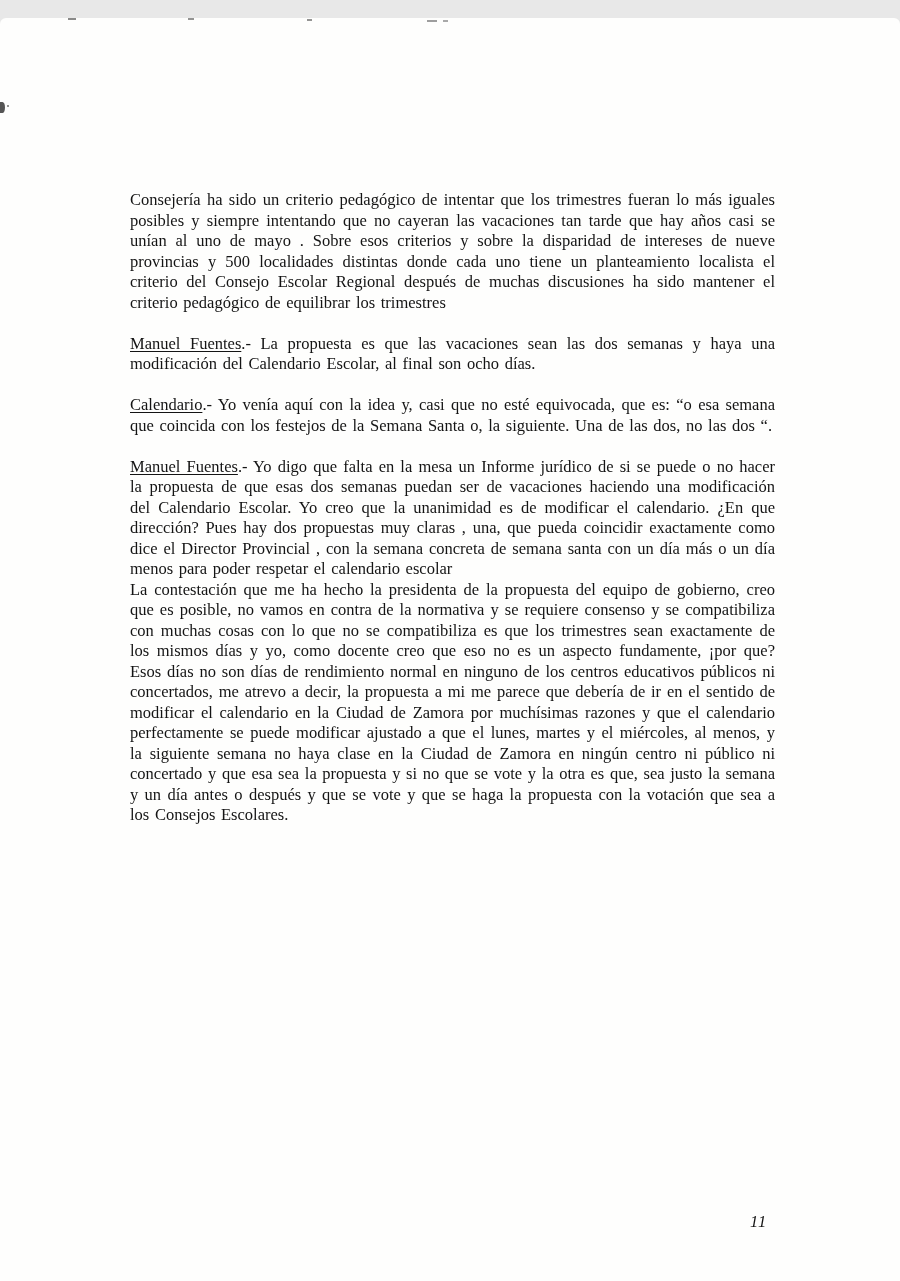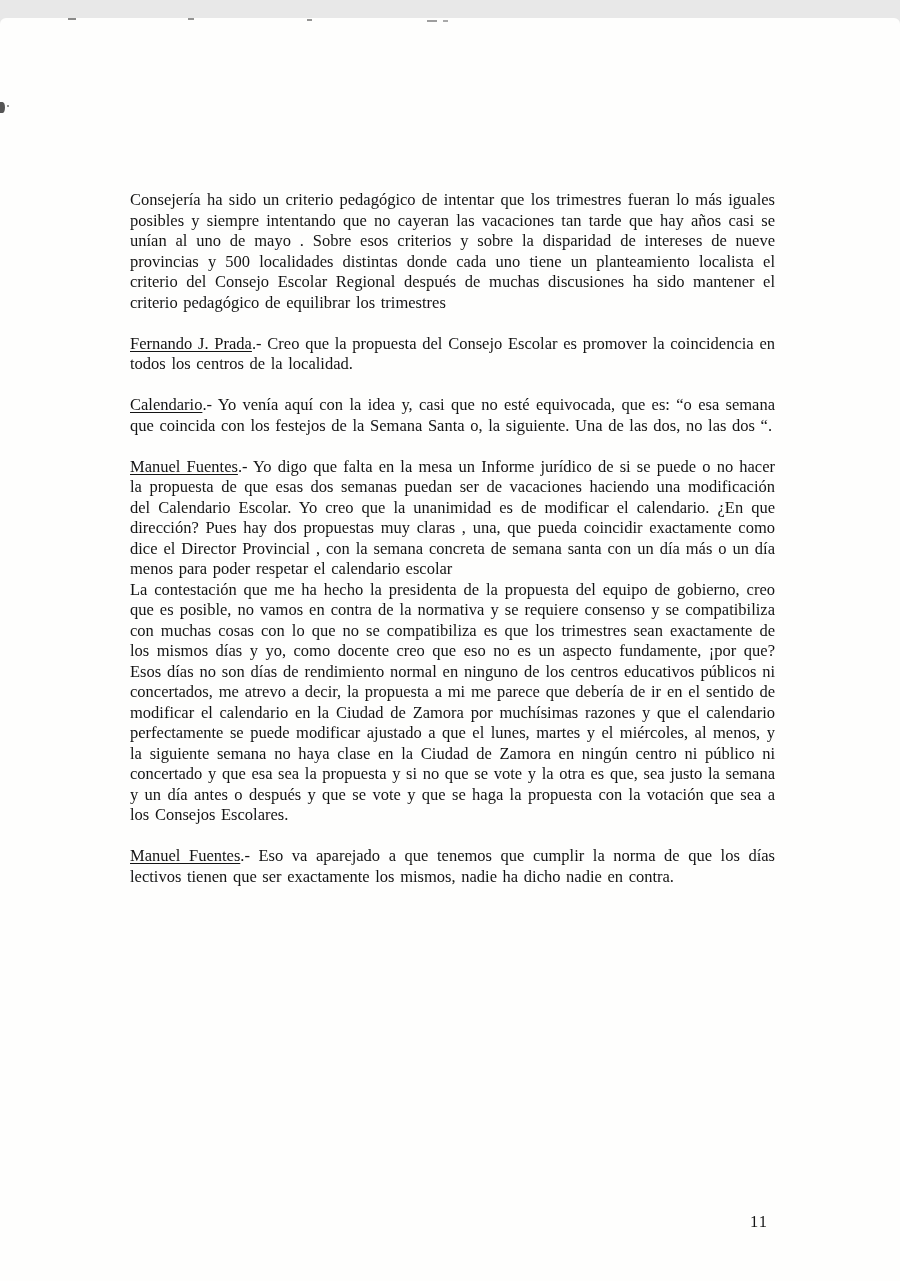--- a/index.html
+++ b/index.html
@@ -26,20 +26,21 @@
   }
   .para { margin: 0 0 20.5px 0; }
   .para.continuation { margin-top: -20.5px; }
   .speaker { text-decoration: underline; text-underline-offset: 2px; }
   .page-number {
     position: absolute;
     top: 1194px;
     left: 750px;
     font-size: 16.5px;
     letter-spacing: 1px;
+    font-style: italic;
   }
   
   .artifact { position: absolute; background: #2a2a2a; }
   .a1 { left: 68px;  top: 0px;  width: 8px;  height: 2px; opacity: .55; }
   .a2 { left: 188px; top: 0px;  width: 6px;  height: 2px; opacity: .5; }
   .a3 { left: 307px; top: 1px;  width: 5px;  height: 2px; opacity: .5; }
   .a4 { left: 427px; top: 2px;  width: 10px; height: 2px; opacity: .45; }
   .a5 { left: 443px; top: 2px;  width: 5px;  height: 2px; opacity: .4; }
   .a6 { left: 0px;   top: 84px; width: 5px;  height: 11px; opacity: .8; border-radius: 0 60% 60% 0; }
   .a7 { left: 7px;   top: 87px; width: 2px;  height: 2px; opacity: .5; }
@@ -52,22 +53,21 @@
   <div class="artifact a1"></div>
   <div class="artifact a2"></div>
   <div class="artifact a3"></div>
   <div class="artifact a4"></div>
   <div class="artifact a5"></div>
   <div class="artifact a6"></div>
   <div class="artifact a7"></div>
 
   <div class="text-block">
       <p class="para"><span>Consejería ha sido un criterio pedagógico de intentar que los trimestres fueran lo más iguales posibles y siempre intentando que no cayeran las vacaciones tan tarde que hay años casi se unían al uno de mayo . Sobre esos criterios y sobre la disparidad de intereses de nueve provincias y 500 localidades distintas donde cada uno tiene un planteamiento localista el criterio del Consejo Escolar Regional después de muchas discusiones ha sido mantener el criterio pedagógico de equilibrar los trimestres</span></p>
-      <p class="para"><span class="speaker">Fernando J. Prada</span><span>.-</span><span> Creo que la propuesta del Consejo Escolar es promover la coincidencia en todos los centros de la localidad.</span></p>
+      <p class="para"><span class="speaker">Manuel Fuentes</span><span>.-</span><span> La propuesta es que las vacaciones sean las dos semanas y haya una modificación del Calendario Escolar, al final son ocho días.</span></p>
       <p class="para"><span class="speaker">Calendario</span><span>.-</span><span> Yo venía aquí con la idea y, casi que no esté equivocada, que es: “o esa semana que coincida con los festejos de la Semana Santa o, la siguiente. Una de las dos, no las dos “.</span></p>
       <p class="para"><span class="speaker">Manuel Fuentes</span><span>.-</span><span> Yo digo que falta en la mesa un Informe jurídico de si se puede o no hacer la propuesta de que esas dos semanas puedan ser de vacaciones haciendo una modificación del Calendario Escolar. Yo creo que la unanimidad es de modificar el calendario. ¿En que dirección? Pues hay dos propuestas muy claras , una, que pueda coincidir exactamente como dice el Director Provincial , con la semana concreta de semana santa con un día más o un día menos para poder respetar el calendario escolar</span></p>
       <p class="para continuation"><span>La contestación que me ha hecho la presidenta de la propuesta del equipo de gobierno, creo que es posible, no vamos en contra de la normativa y se requiere consenso y se compatibiliza con muchas cosas con lo que no se compatibiliza es que los trimestres sean exactamente de los mismos días y yo, como docente creo que eso no es un aspecto fundamente, ¡por que? Esos días no son días de rendimiento normal en ninguno de los centros educativos públicos ni concertados, me atrevo a decir, la propuesta a mi me parece que debería de ir en el sentido de modificar el calendario en la Ciudad de Zamora por muchísimas razones y que el calendario perfectamente se puede modificar ajustado a que el lunes, martes y el miércoles, al menos, y la siguiente semana no haya clase en la Ciudad de Zamora en ningún centro ni público ni concertado y que esa sea la propuesta y si no que se vote y la otra es que, sea justo la semana y un día antes o después y que se vote y que se haga la propuesta con la votación que sea a los Consejos Escolares.</span></p>
-      <p class="para"><span class="speaker">Manuel Fuentes</span><span>.-</span><span> Eso va aparejado a que tenemos que cumplir la norma de que los días lectivos tienen que ser exactamente los mismos, nadie ha dicho nadie en contra.</span></p>
     </div>
 
   <div class="page-number">11</div>
 
 </div>
 
 </body></html>

